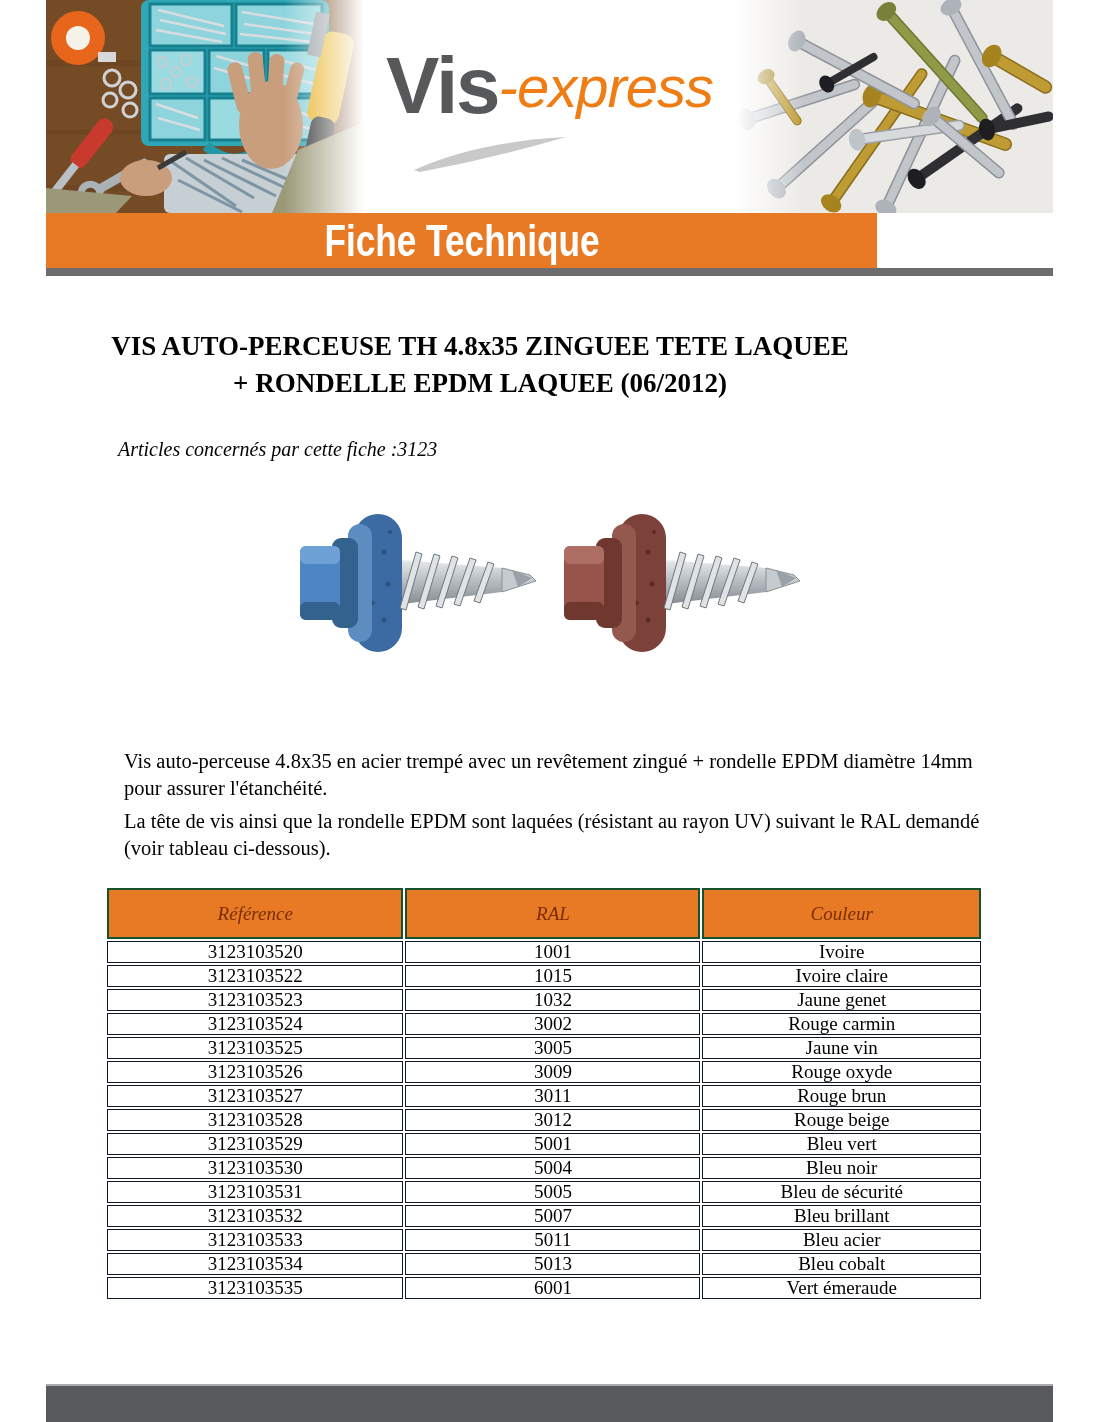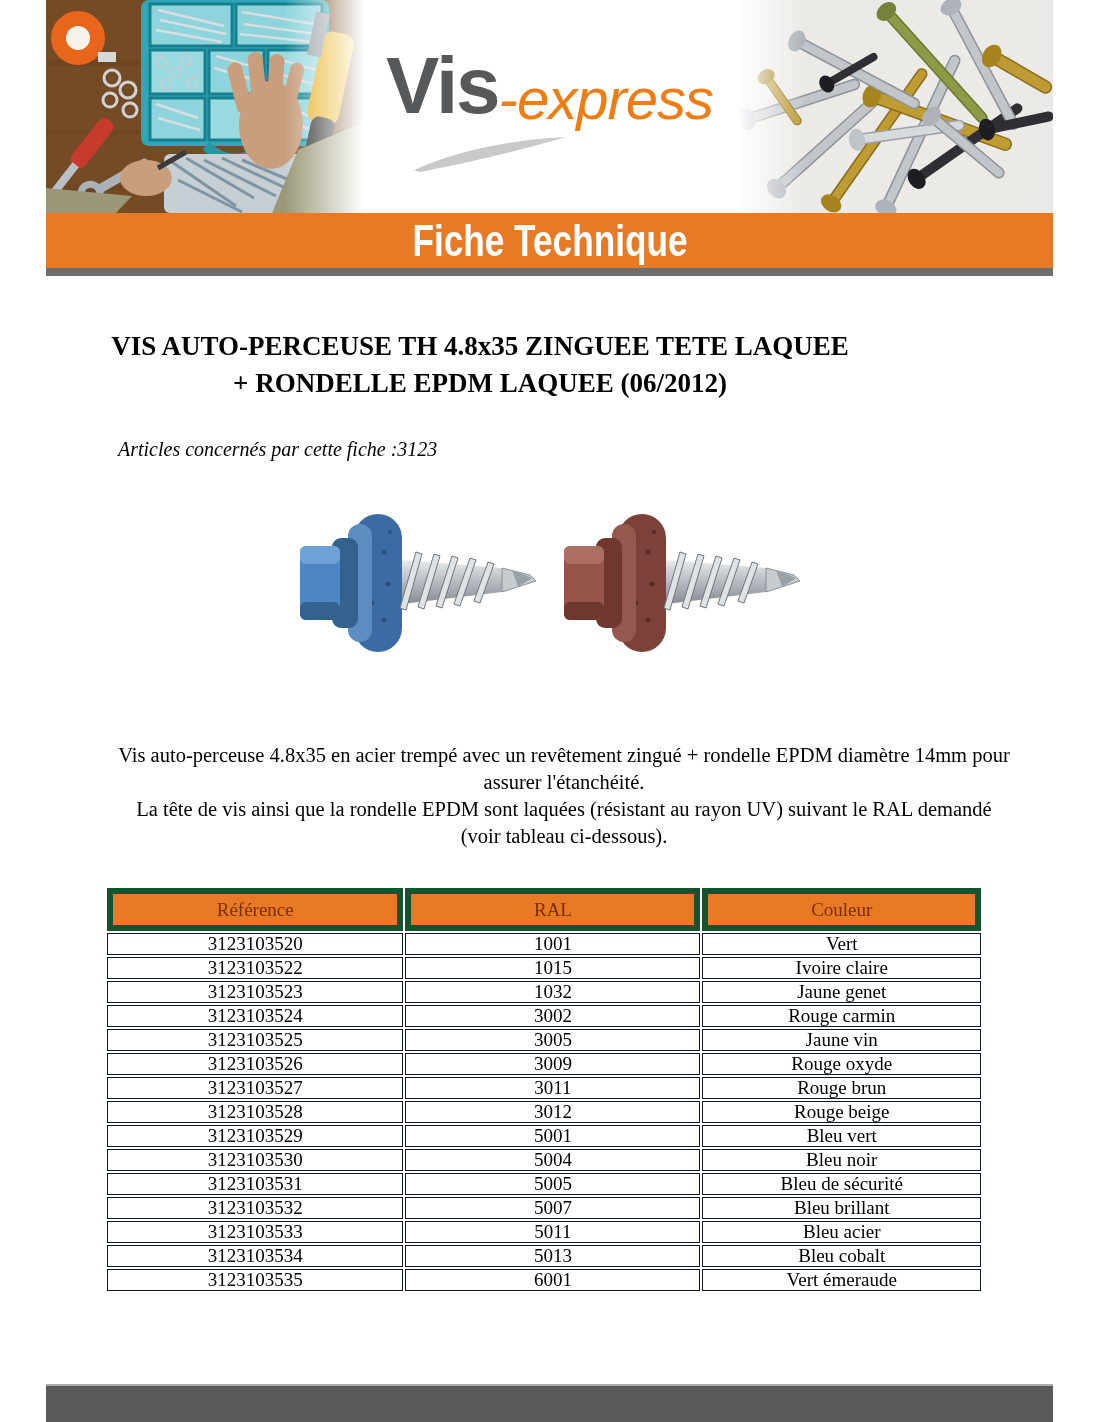--- a/index.html
+++ b/index.html
@@ -14,56 +14,56 @@
         font-family:"Liberation Serif",serif;}
 
   
   .band{position:absolute;left:46px;top:0;width:1007px;height:213px;display:flex;}
   .photo{position:relative;height:213px;overflow:hidden;}
   .photo-left{width:318px;}
   .photo-right{width:318px;}
   .photo svg{display:block;}
   .logo-zone{flex:1;position:relative;background:#fff;display:flex;flex-direction:column;
              align-items:center;justify-content:flex-start;padding-top:40px;}
-  .logo-line{display:flex;align-items:flex-end;white-space:nowrap;}
+  .logo-line{display:flex;align-items:center;white-space:nowrap;}
   .logo-vis{font-family:"Liberation Sans",sans-serif;font-weight:700;font-size:80px;
             color:var(--logo-gray);letter-spacing:-2px;}
   .logo-express{font-family:"Liberation Sans",sans-serif;font-style:italic;font-weight:400;
             font-size:58px;color:var(--logo-orange);letter-spacing:-1px;}
   .logo-swoosh{margin-top:2px;margin-right:120px;}
 
   
-  .banner{position:absolute;left:46px;top:213px;width:1007px;height:55px;
+  .banner{position:absolute;left:46px;top:213px;width:831px;height:55px;
           background:var(--accent-orange);display:flex;align-items:center;justify-content:center;}
   .banner-text{font-family:"Liberation Sans",sans-serif;font-weight:800;font-size:44px;
                color:#fff;transform:scaleX(0.8);letter-spacing:0px;}
   .gray-line{position:absolute;left:46px;top:268px;width:1007px;height:8px;background:#6D6D6F;}
 
   
   .doc-code{position:absolute;left:0;top:280px;width:1100px;text-align:center;
             font-weight:700;font-size:23px;color:#000;}
   .doc-title{position:absolute;left:0;top:328px;width:960px;text-align:center;
              font-weight:700;font-size:27px;line-height:37px;color:#000;}
   .articles-note{position:absolute;left:118px;top:438px;font-style:italic;font-size:20px;color:#000;}
 
   
   .products{position:absolute;left:292px;top:498px;width:530px;height:170px;
             display:flex;gap:14px;align-items:center;}
 
   
   .description{position:absolute;left:118px;top:742px;width:892px;
                font-size:20.5px;line-height:27px;color:#000;}
-  .description p{margin:0;text-align:center;}
+  .description p{margin:6px;}
 
   
   .ral-table{position:absolute;left:105px;top:886px;width:878px;
              border-spacing:2px;border-collapse:separate;}
   .ral-table th{background:var(--accent-orange);color:var(--table-header-text);
-                font-weight:400;font-size:19px;border:6px solid #14532d;height:23px;
-                text-align:center;padding:4px;}
+                font-weight:400;font-size:19px;border:2px solid #14532d;height:23px;
+                text-align:center;padding:12px;font-style:italic;}
   .ral-table td{background:#fff;color:#000;font-size:19px;border:1px solid #0f172a;
                 height:20px;text-align:center;padding:0;line-height:20px;}
 
   
   .footer-bar{position:absolute;left:46px;top:1384px;width:1007px;height:38px;
               background:var(--footer-gray);border-top:2px solid #ABABAD;box-sizing:border-box;}
 </style>
 </head>
 <body>
 
@@ -364,21 +364,21 @@
       <tr>
         <th>Référence</th>
         <th>RAL</th>
         <th>Couleur</th>
       </tr>
     </thead>
     <tbody>
         <tr>
           <td>3123103520</td>
           <td>1001</td>
-          <td>Vert</td>
+          <td>Ivoire</td>
         </tr>
         <tr>
           <td>3123103522</td>
           <td>1015</td>
           <td>Ivoire claire</td>
         </tr>
         <tr>
           <td>3123103523</td>
           <td>1032</td>
           <td>Jaune genet</td>

